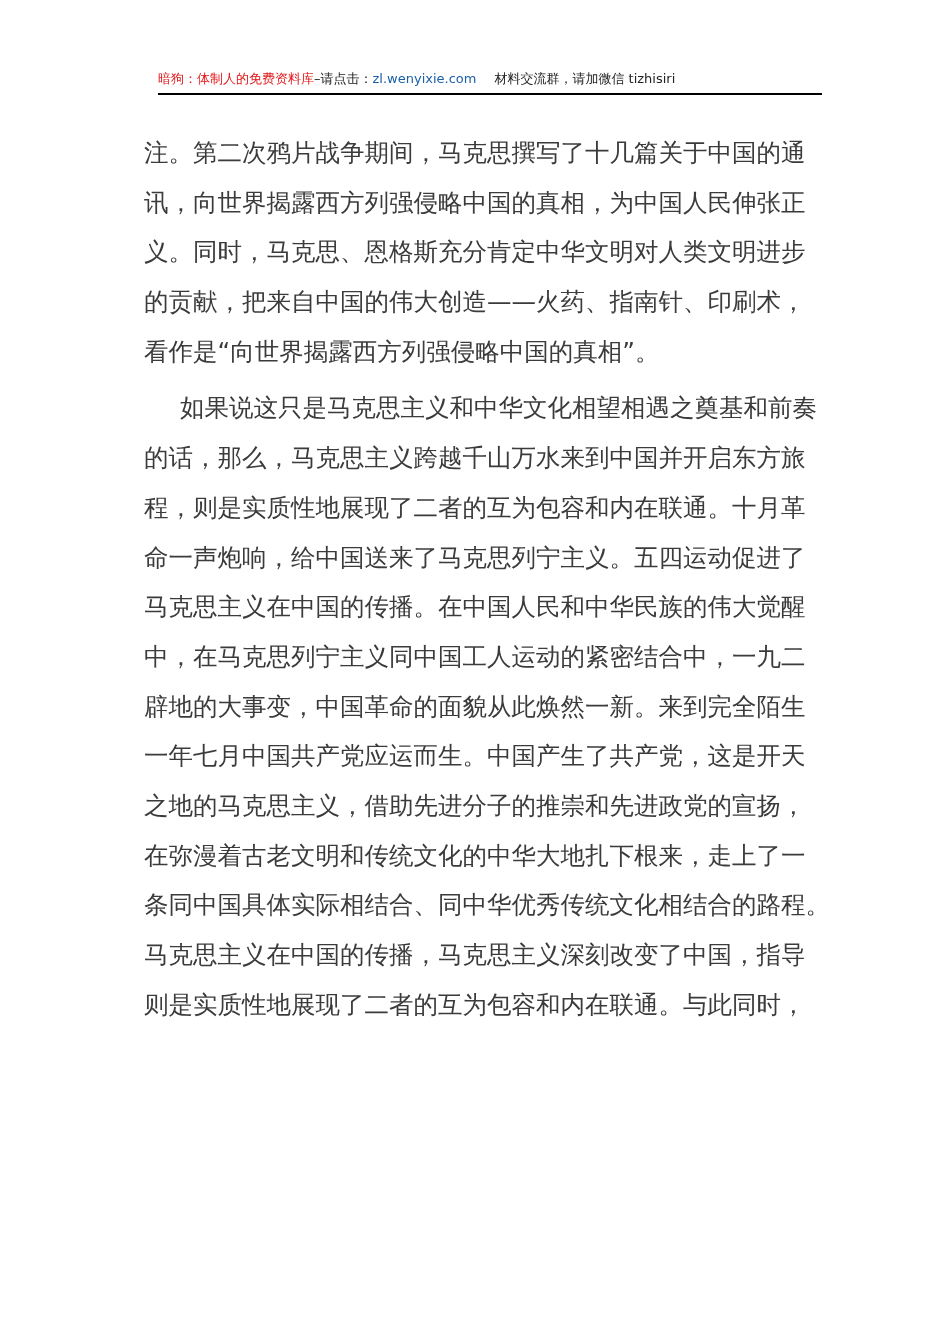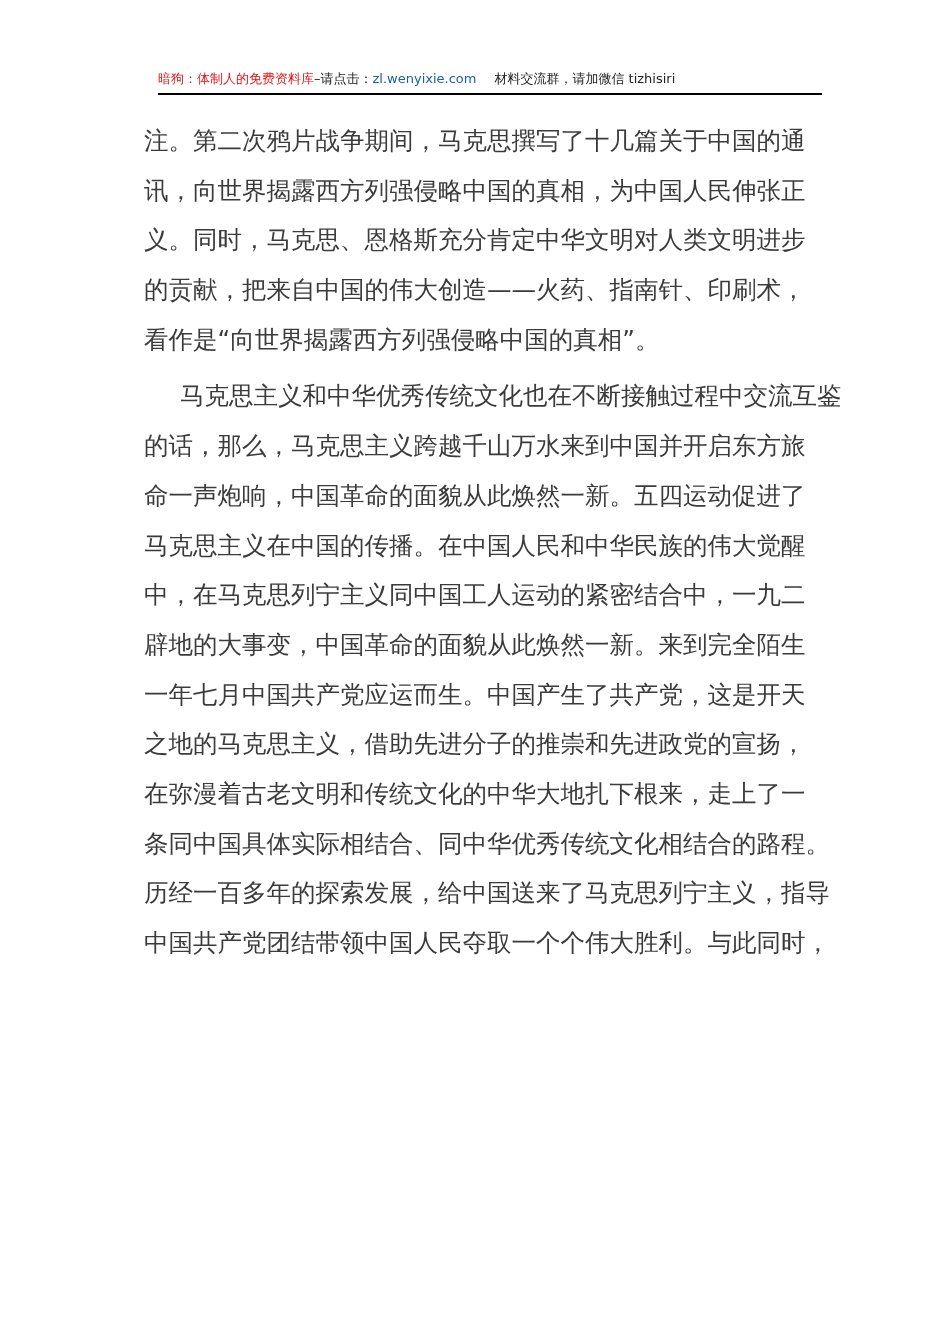--- a/index.html
+++ b/index.html
@@ -27,21 +27,21 @@
       letter-spacing: 0px;
     }
     .header-brand { color: #e0191b; }
     .header-dash { color: #222222; }
     .header-link { color: #1a5fa8; text-decoration: none; }
     .header-gap { display: inline-block; width: 18px; }
     .header-note { color: #222222; }
     .body-text {
       position: absolute;
       left: 144px;
-      top: 116px;
+      top: 128px;
       width: 670px;
       color: #3b3b3b;
       font-size: 24.5px;
     }
     .text-line {
       height: 49.7px;
       line-height: 49.7px;
       white-space: nowrap;
     }
     .indent { padding-left: 36px; }
@@ -56,26 +56,27 @@
 
 <div class="body-text">
   <div class="paragraph">
     <div class="text-line">注。第二次鸦片战争期间，马克思撰写了十几篇关于中国的通</div>
     <div class="text-line">讯，向世界揭露西方列强侵略中国的真相，为中国人民伸张正</div>
     <div class="text-line">义。同时，马克思、恩格斯充分肯定中华文明对人类文明进步</div>
     <div class="text-line">的贡献，把来自中国的伟大创造——火药、指南针、印刷术，</div>
     <div class="text-line">看作是“向世界揭露西方列强侵略中国的真相”。</div>
   </div>
   <div class="paragraph para2">
-    <div class="text-line indent">马克思主义和中华优秀传统文化也在不断接触过程中交流互鉴</div>
+    <div class="text-line indent">如果说这只是马克思主义和中华文化相望相遇之奠基和前奏</div>
     <div class="text-line">的话，那么，马克思主义跨越千山万水来到中国并开启东方旅</div>
-    <div class="text-line">命一声炮响，中国革命的面貌从此焕然一新。五四运动促进了</div>
+    <div class="text-line">程，则是实质性地展现了二者的互为包容和内在联通。十月革</div>
+    <div class="text-line">命一声炮响，给中国送来了马克思列宁主义。五四运动促进了</div>
     <div class="text-line">马克思主义在中国的传播。在中国人民和中华民族的伟大觉醒</div>
     <div class="text-line">中，在马克思列宁主义同中国工人运动的紧密结合中，一九二</div>
     <div class="text-line">辟地的大事变，中国革命的面貌从此焕然一新。来到完全陌生</div>
     <div class="text-line">一年七月中国共产党应运而生。中国产生了共产党，这是开天</div>
     <div class="text-line">之地的马克思主义，借助先进分子的推崇和先进政党的宣扬，</div>
     <div class="text-line">在弥漫着古老文明和传统文化的中华大地扎下根来，走上了一</div>
     <div class="text-line">条同中国具体实际相结合、同中华优秀传统文化相结合的路程。</div>
-    <div class="text-line">历经一百多年的探索发展，给中国送来了马克思列宁主义，指导</div>
-    <div class="text-line">中国共产党团结带领中国人民夺取一个个伟大胜利。与此同时，</div>
+    <div class="text-line">马克思主义在中国的传播，马克思主义深刻改变了中国，指导</div>
+    <div class="text-line">则是实质性地展现了二者的互为包容和内在联通。与此同时，</div>
   </div>
 </div>
 
 </body></html>

